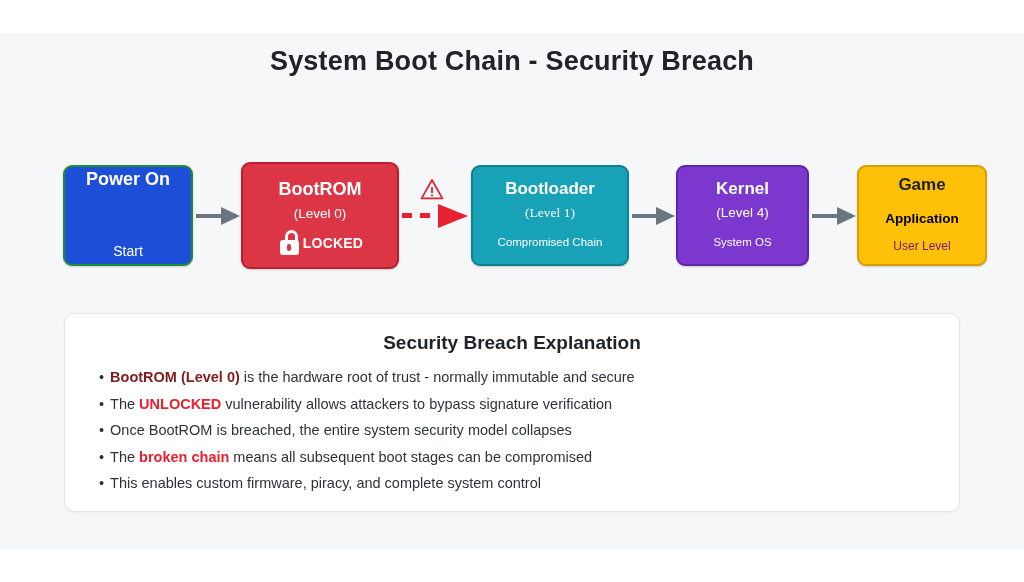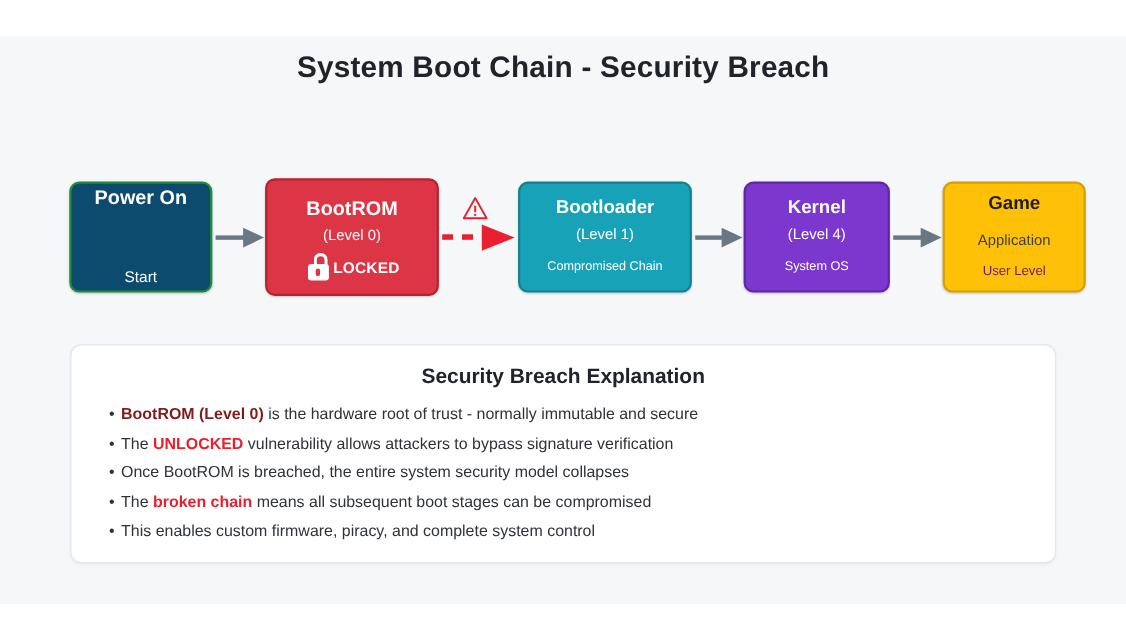--- a/index.html
+++ b/index.html
@@ -141,39 +141,39 @@
     font-size: 14px;
     font-weight: bold;
     letter-spacing: 0.2px;
   }
 
   #node-bootloader {
     left: 471px; top: 0px; width: 158px; height: 101px;
     background: #17a2b8;
     border: 2px solid #12818f;
   }
-  #node-bootloader .n-sub { margin-top: 3px; }
+  #node-bootloader .n-sub { margin-top: 3px; font-family: Liberation Serif, serif; }
   #node-bootloader .n-note { margin-top: 10px; }
 
   #node-kernel {
     left: 676px; top: 0px; width: 133px; height: 101px;
     background: #7b37ce;
     border: 2px solid #5f27a3;
   }
   #node-kernel .n-sub { margin-top: 3px; }
   #node-kernel .n-note { margin-top: 10px; }
 
   #node-game {
     left: 857px; top: 0px; width: 130px; height: 101px;
     background: #ffc107;
     border: 2px solid #d6a000;
     color: #222428;
   }
   #node-game .n-title { color: #1d1f24; }
-  #node-game .n-sub { margin-top: 14px; color: #404040; }
+  #node-game .n-sub { margin-top: 14px; color: #000000; font-weight: bold; }
   #node-game .n-note { margin-top: 7px; color: #701a75; font-size: 12px; }
 
   
   .arrow {
     position: absolute;
     top: 42px;
     height: 18px;
   }
   .arrow .shaft {
     position: absolute;
@@ -284,21 +284,21 @@
 </head>
 <body>
 
 <div id="stage">
   <div id="canvas" style="background: rgb(246, 247, 249);"></div>
 
   <div id="page-title">System Boot Chain - Security Breach</div>
 
   <div id="flow">
 
-    <div class="node" id="node-power" style="background: #0c4a6e; color: rgb(255, 255, 255); gap: 44px;">
+    <div class="node" id="node-power" style="background: #1d4ed8; color: rgb(255, 255, 255); gap: 44px;">
       <div class="n-title">Power On</div>
       <div class="n-sub">Start</div>
     </div>
 
     <div class="arrow" id="arrow-1">
       <div class="shaft"></div>
       <div class="head"></div>
     </div>
 
     <div class="node" id="node-bootrom" style="background: rgb(220, 53, 69); color: rgb(255, 255, 255);">

